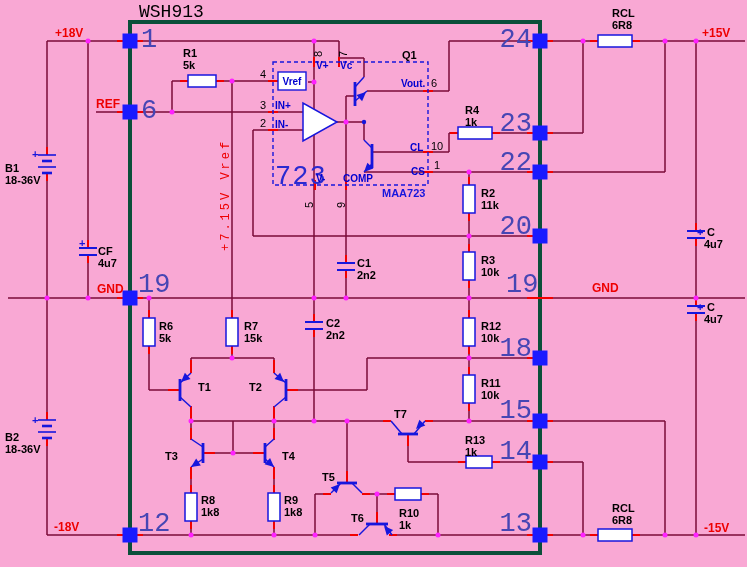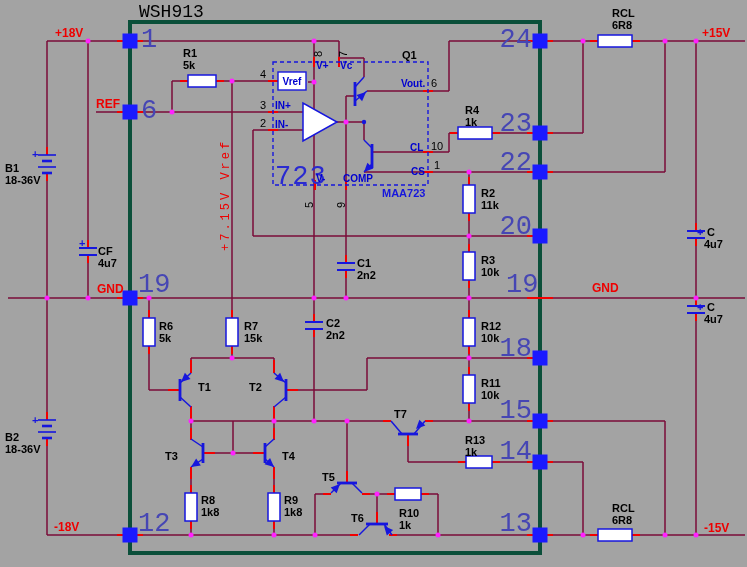--- a/index.html
+++ b/index.html
@@ -1,16 +1,16 @@
 <!DOCTYPE html>
 <html><head>
 <meta charset="utf-8">
 <style>
   html,body{margin:0;padding:0;background:#fff;}
-  #stage{position:relative;width:747px;height:567px;background:#a3a3a3;overflow:hidden;
+  #stage{position:relative;width:747px;height:567px;background:#f9a8d4;overflow:hidden;
          font-family:"Liberation Sans",sans-serif;}
   svg text{white-space:pre;}
   .t-title{font-family:"Liberation Mono",monospace;font-size:18px;fill:#000;}
   .t-net{font-family:"Liberation Sans",sans-serif;font-size:12px;font-weight:bold;fill:#ee0000;}
   .t-vrail{font-family:"Liberation Mono",monospace;font-size:12px;letter-spacing:3px;fill:#ee0000;}
   .t-pin{font-family:"Liberation Mono",monospace;font-size:27px;fill:#4646b4;}
   .t-comp{font-family:"Liberation Sans",sans-serif;font-size:11px;font-weight:bold;fill:#000;}
   .t-plus{font-family:"Liberation Sans",sans-serif;font-size:11px;font-weight:bold;fill:#1616dd;}
   .t-723{font-family:"Liberation Mono",monospace;font-size:27px;letter-spacing:1px;fill:#2a2ad0;}
   .t-icpart{font-family:"Liberation Sans",sans-serif;font-size:11px;font-weight:bold;fill:#1616dd;}

